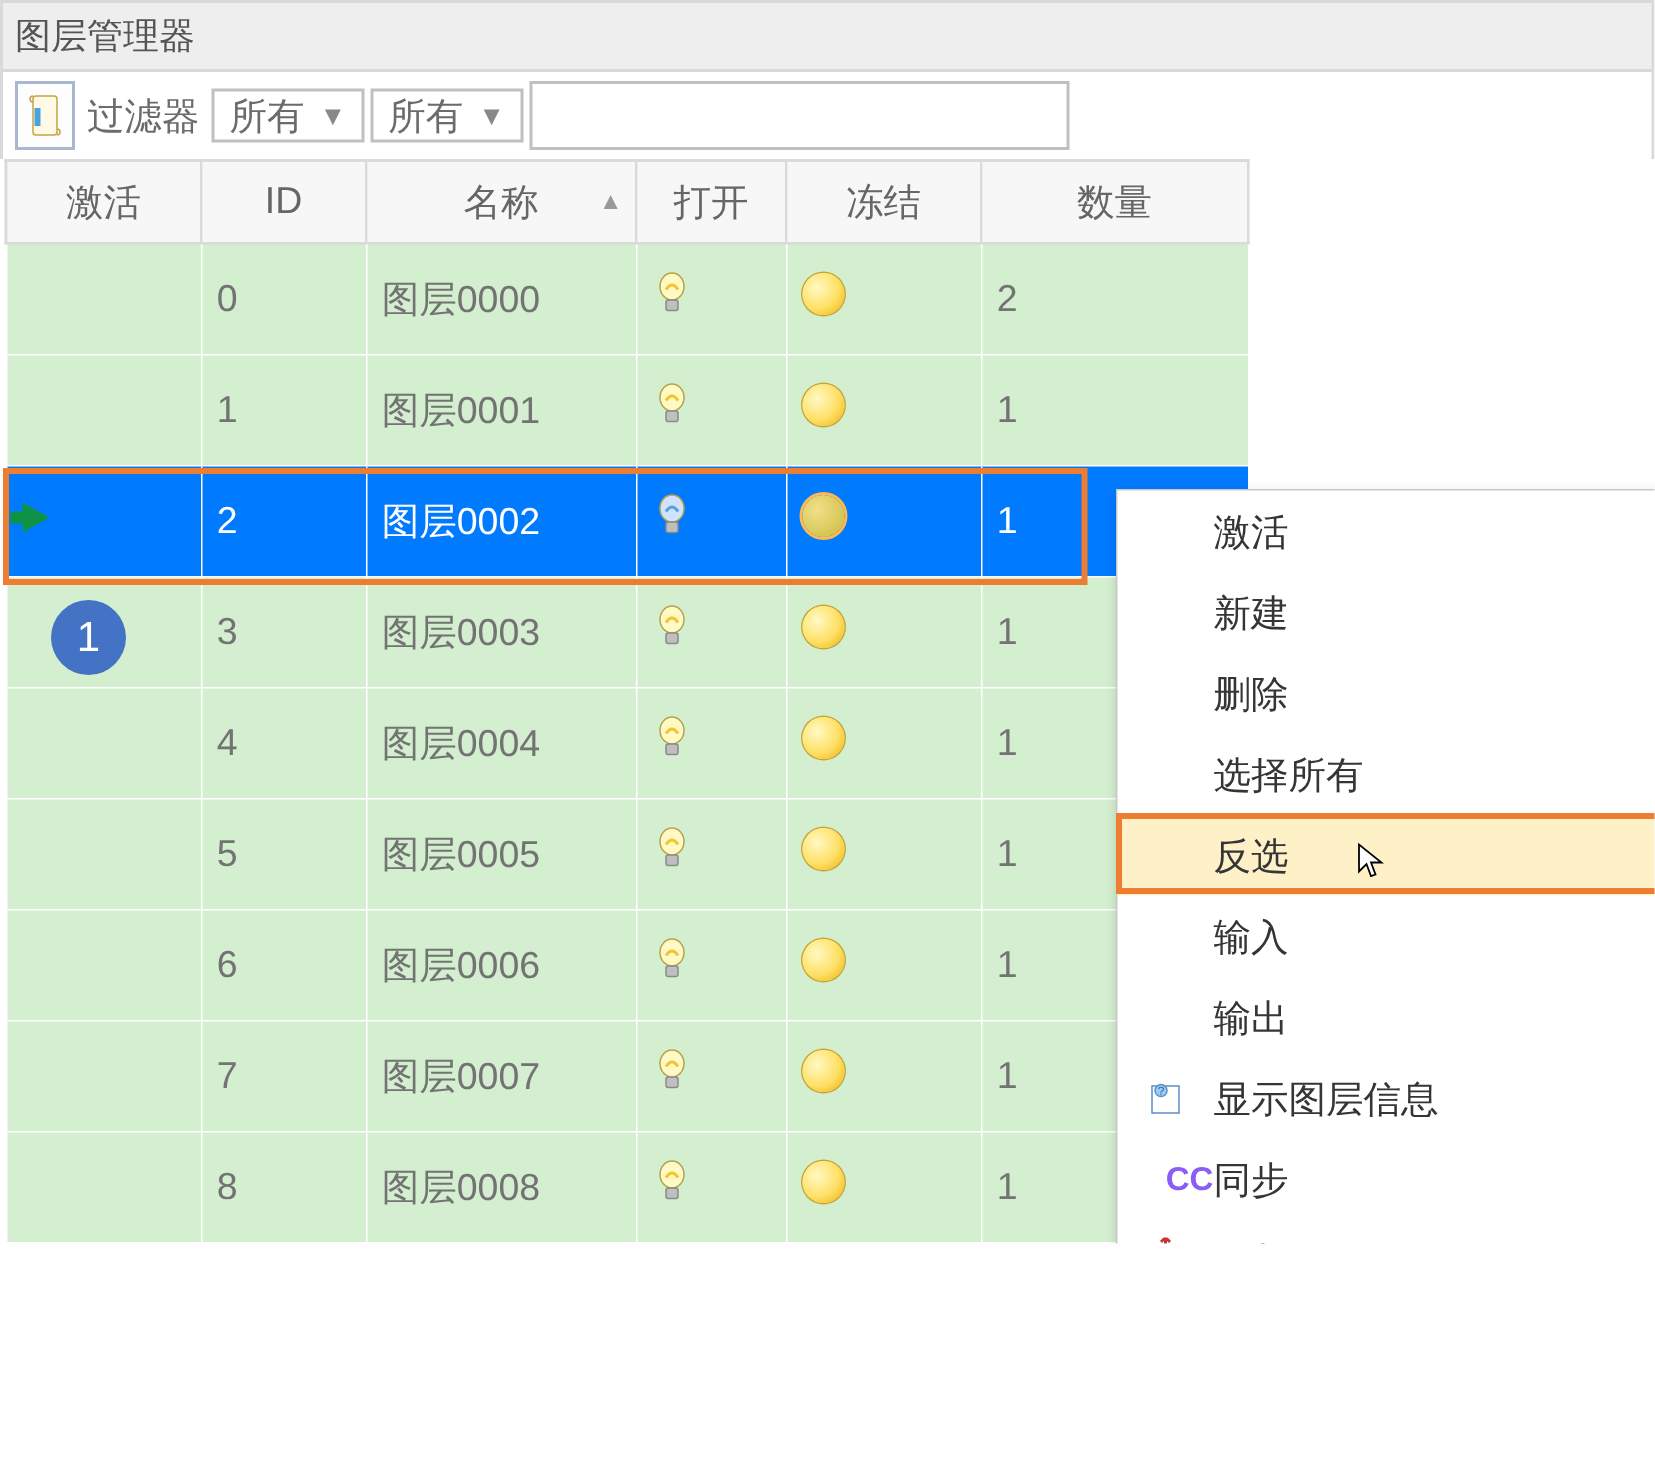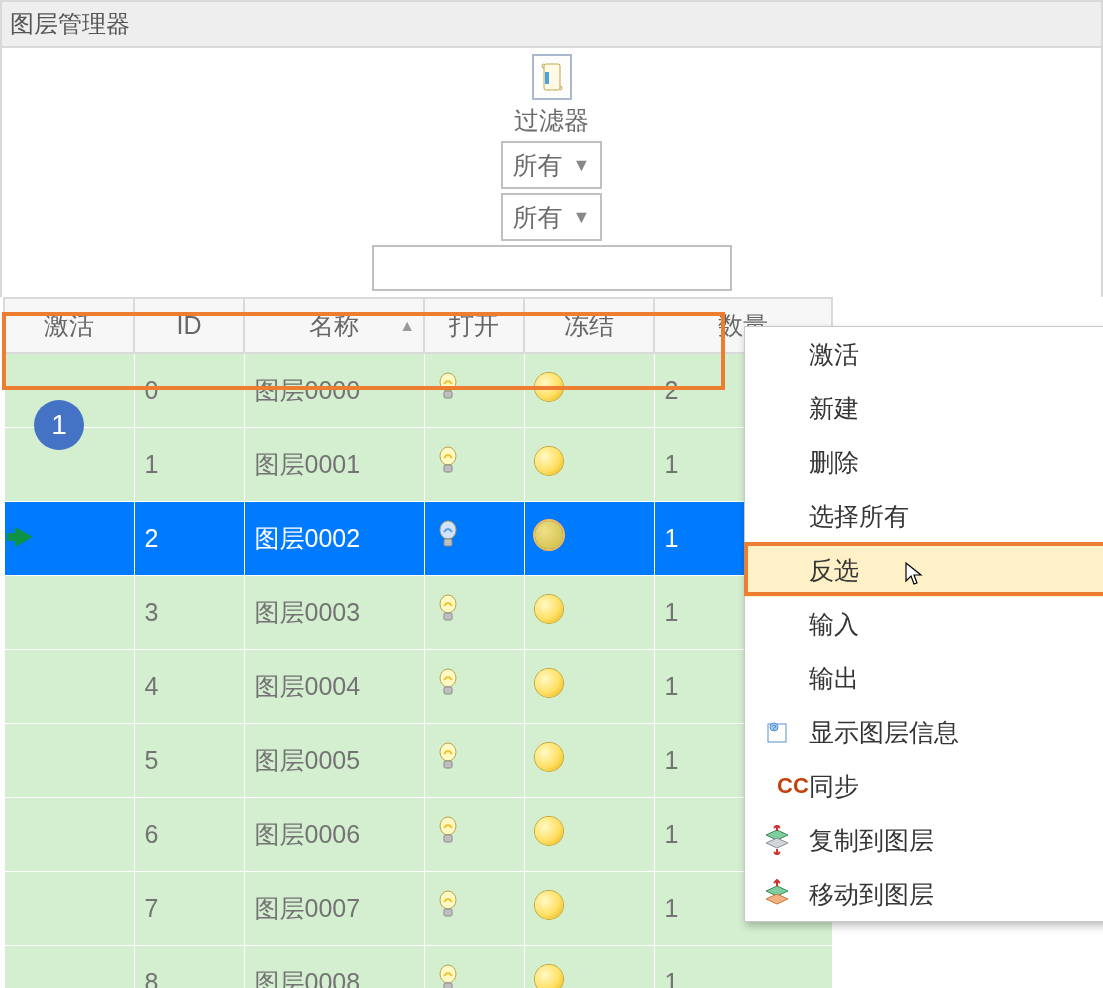--- a/index.html
+++ b/index.html
@@ -21,37 +21,36 @@
     font-size: 24px;
   }
   .toolbar {
     display: flex;
     align-items: center;
     gap: 4px;
     padding: 6px 8px;
     border-left: 2px solid #d9d9d9;
     border-right: 2px solid #d9d9d9;
     background: #fff;
-    flex-direction: column;
   }
   .icon-btn {
     width: 40px;
     height: 46px;
     display: flex;
     align-items: center;
     justify-content: center;
     border: 2px solid #aab8cf;
     background: #fdfdfd;
   }
   .tb-label { color: #6b6b6b; padding: 0 4px; }
   .combo {
     display: flex;
     align-items: center;
     border: 2px solid #c0c0c0;
-    height: 48px;
+    height: 36px;
     padding: 0 10px;
     gap: 10px;
     color: #6b6b6b;
   }
   .combo .caret { font-size: 18px; color: #888; }
   .searchbox {
     border: 2px solid #c0c0c0;
     height: 46px;
     width: 360px;
     background: #fff;
@@ -436,21 +435,21 @@
           <svg width="28" height="28" viewBox="0 0 28 28">
             <rect x="5" y="6" width="18" height="18" fill="#fff" stroke="#5a8fc7"></rect>
             <circle cx="11" cy="9" r="4" fill="#9ecbf5" stroke="#5a8fc7"></circle>
             <text x="11" y="12" font-size="8" text-anchor="middle" fill="#2a65a5">?</text>
           </svg>
         </span>
                <span class="ctx-label">显示图层信息</span>
       </div>
       <div class="ctx-item">
         <span class="ctx-gutter">
-          <span style="color:#c2410c;font-weight:bold;font-size:22px;margin-left:32px;">CC</span>
+          <span style="color:#8b5cf6;font-weight:bold;font-size:22px;margin-left:32px;">CC</span>
         </span>
                <span class="ctx-label">同步</span>
       </div>
       <div class="ctx-item">
         <span class="ctx-gutter">
           <svg width="30" height="30" viewBox="0 0 30 30">
       <polygon points="4,10 15,5 26,10 15,15" fill="#7fcf9e" stroke="#3a8a55"></polygon>
       <polygon points="4,18 15,13 26,18 15,23" fill="#d0d6da" stroke="#8a9299"></polygon>
       <path d="M15 6 L15 0 M12 3 L15 0 L18 3" stroke="#c33" fill="none" stroke-width="2"></path>
       <path d="M15 24 L15 30 M12 27 L15 30 L18 27" stroke="#c33" fill="none" stroke-width="2"></path>

